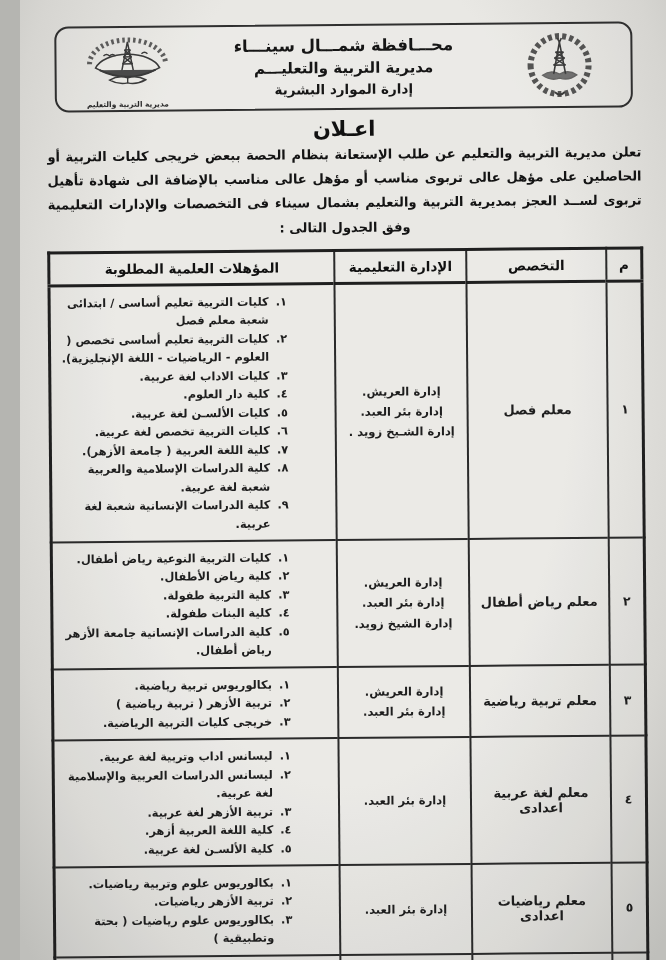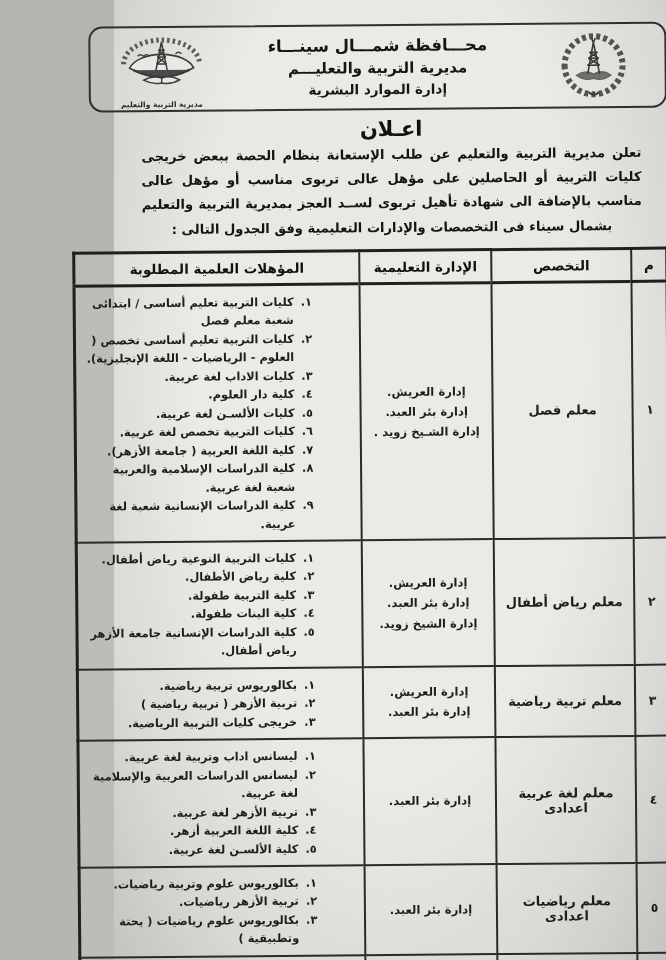--- a/index.html
+++ b/index.html
@@ -3,21 +3,21 @@
 <meta charset="utf-8">
 <style>
   html,body{margin:0;padding:0;}
   body{
     width:666px;height:960px;overflow:hidden;
     background:#b5b5b1;
     font-family:"DejaVu Sans", sans-serif;
     color:#1e1e1e;
   }
   .paper{
-    width:552px;height:960px;
+    width:646px;height:960px;
     background:radial-gradient(ellipse at 50% 38%, #e9e8e4 50%, #d6d5d1 78%, #bfbfbb 98%);
     position:relative;
   }
   .tilt{
     transform:rotate(-0.5deg);
     transform-origin:50% 0;
     padding-top:24px;
   }
   
   .header-box{

